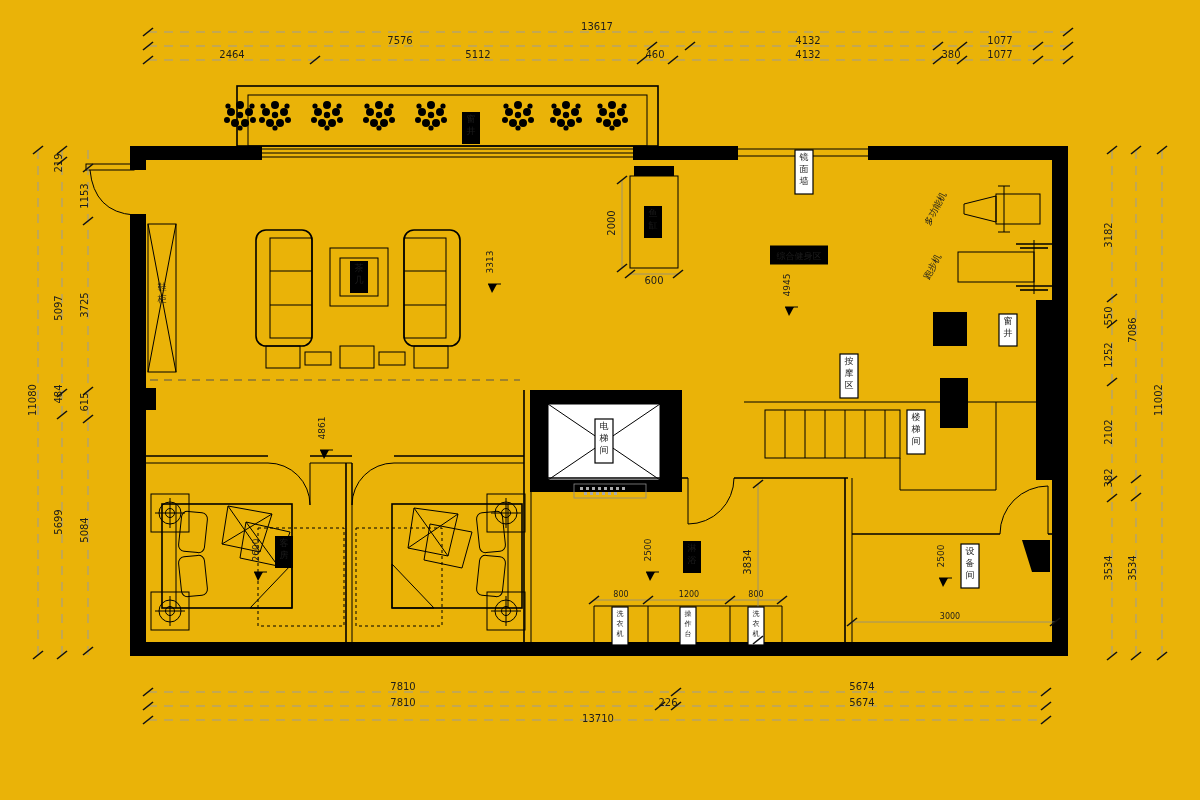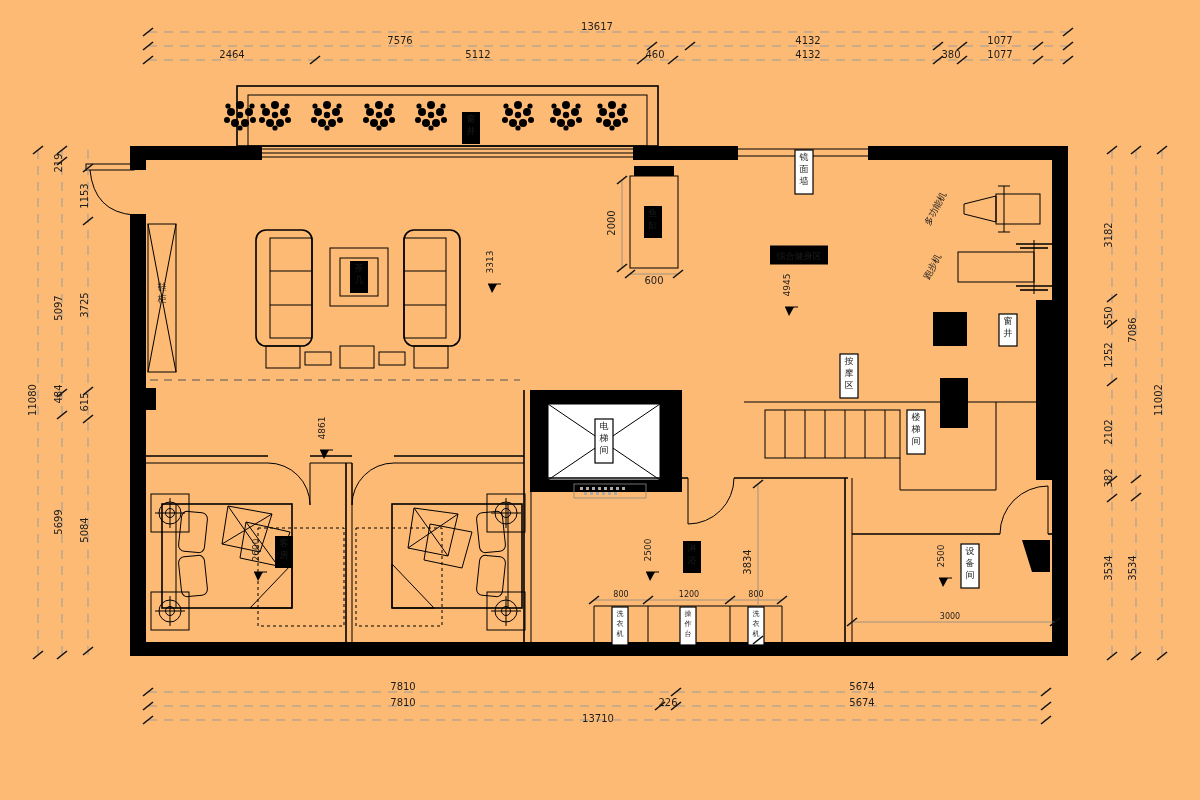--- a/index.html
+++ b/index.html
@@ -1,16 +1,16 @@
 <!DOCTYPE html>
 <html><head>
 <meta charset="utf-8">
 <style>
   html,body{margin:0;padding:0;background:#f2f2f2;}
-  #canvas{position:relative;width:1200px;height:800px;background:#fdba74;overflow:hidden;
+  #canvas{position:relative;width:1200px;height:800px;background:#eab308;overflow:hidden;
           font-family:"DejaVu Sans","Liberation Sans",sans-serif;}
   svg{position:absolute;left:0;top:0;}
   .wall{fill:#000;}
   .thin{stroke:#000;stroke-width:1;fill:none;}
   .med{stroke:#000;stroke-width:1.6;fill:none;}
   .chain{stroke:#9b9b9b;stroke-width:1;stroke-dasharray:9 7;fill:none;}
   .dash{stroke:#555;stroke-width:1;stroke-dasharray:8 6;fill:none;}
   .note{stroke:#8b8b8b;stroke-width:0.8;fill:none;}
   text{fill:#1c1c1c;}
 </style>

